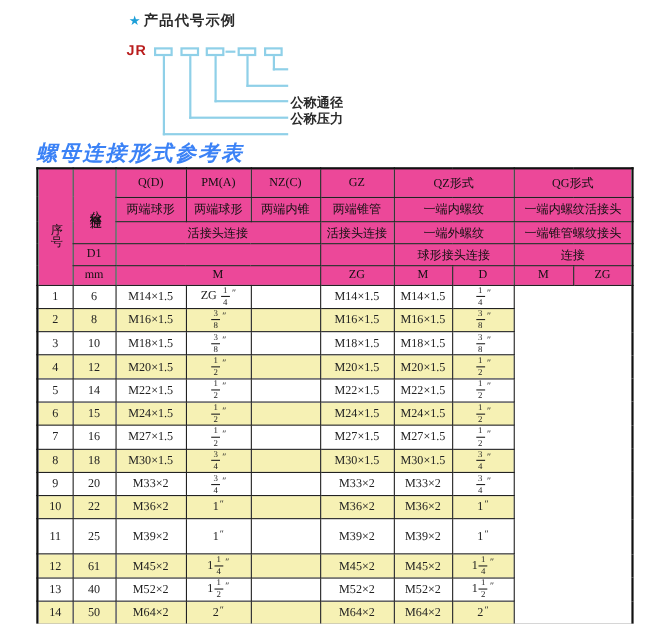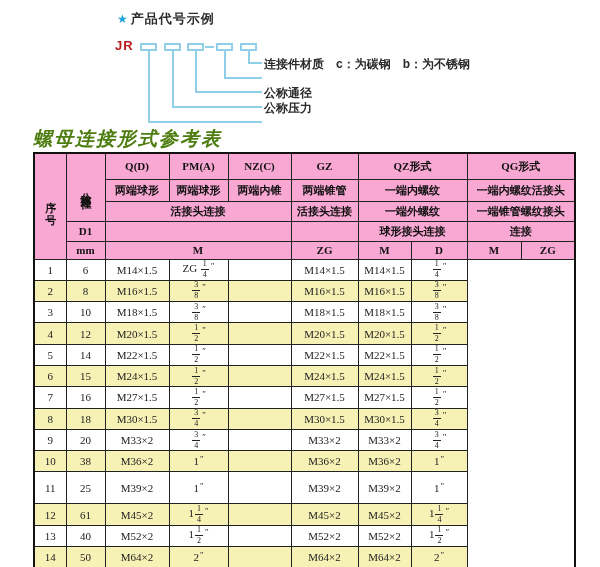--- a/index.html
+++ b/index.html
@@ -30,34 +30,34 @@
   .diag-label {
     position:absolute; left:264px; white-space:nowrap;
     font-family:"Liberation Sans","DejaVu Sans",sans-serif;
     font-weight:bold; font-size:12px; color:#2b2b2b;
   }
 
   
   .tbl-title {
     position:absolute; left:33px; top:126px;
     font-family:"Liberation Serif","DejaVu Serif",serif;
-    font-weight:bold; font-style:italic; font-size:19px; color:#4d7c0f; letter-spacing:2px;
+    font-weight:bold; font-style:italic; font-size:19px; color:#3b82f6; letter-spacing:2px;
   }
 
   
   table.ref {
     position:absolute; left:33px; top:152px; width:541px;
     border-collapse:collapse; table-layout:fixed;
     border:2px solid #111;
   }
   table.ref th, table.ref td {
     border:1px solid #222; text-align:center; vertical-align:middle;
     font-size:11px; overflow:hidden; padding:0 1px;
   }
-  table.ref thead th { background:#f9a8d4; font-weight:bold; color:#111; }
+  table.ref thead th { background:#ec4899; font-weight:normal; color:#111; }
   .code-cell { font-size:11.5px; }
   th.vert {
     writing-mode:vertical-rl; text-orientation:upright;
     margin:0 auto; font-size:11.5px;
   }
   th.vert-serial { letter-spacing:13px; }
   th.vert-dia { letter-spacing:2px; }
   tr.r-even td { background:#f6f1b4; }
   tr.r-odd td { background:#ffffff; }
 
@@ -86,21 +86,20 @@
   <div class="cline" style="left:248px;top:62px;width:14px;height:2px"></div>
   <div class="cline" style="left:224px;top:51px;width:2px;height:28px"></div>
   <div class="cline" style="left:224px;top:77px;width:38px;height:2px"></div>
   <div class="cline" style="left:195px;top:51px;width:2px;height:42px"></div>
   <div class="cline" style="left:195px;top:91px;width:67px;height:2px"></div>
   <div class="cline" style="left:172px;top:51px;width:2px;height:57px"></div>
   <div class="cline" style="left:172px;top:106px;width:90px;height:2px"></div>
   <div class="cline" style="left:148px;top:51px;width:2px;height:72px"></div>
   <div class="cline" style="left:148px;top:121px;width:114px;height:2px"></div>
 
-  <div class="diag-label" style="top:56px">连接件材质　c：为碳钢　b：为不锈钢</div>
   <div class="diag-label" style="top:85px">公称通径</div>
   <div class="diag-label" style="top:100px">公称压力</div>
 
   <div class="tbl-title">螺母连接形式参考表</div>
 
   <table class="ref">
     <colgroup>
       <col style="width:32px">
         <col style="width:39px">
         <col style="width:64px">
@@ -240,21 +239,21 @@
           <td>20</td>
           <td>M33×2</td>
           <td><span><span class="frac"><span class="fn">3</span><span class="fd">4</span></span><span class="inch">″</span></span></td>
           <td></td>
           <td>M33×2</td>
           <td>M33×2</td>
           <td><span><span class="frac"><span class="fn">3</span><span class="fd">4</span></span><span class="inch">″</span></span></td>
         </tr>
         <tr class="r-even" style="height: 21.3px;">
           <td>10</td>
-          <td>38</td>
+          <td>22</td>
           <td>M36×2</td>
           <td><span>1<span class="inch">″</span></span></td>
           <td></td>
           <td>M36×2</td>
           <td>M36×2</td>
           <td><span>1<span class="inch">″</span></span></td>
         </tr>
         <tr class="r-odd" style="height: 32px;">
           <td>11</td>
           <td>25</td>

